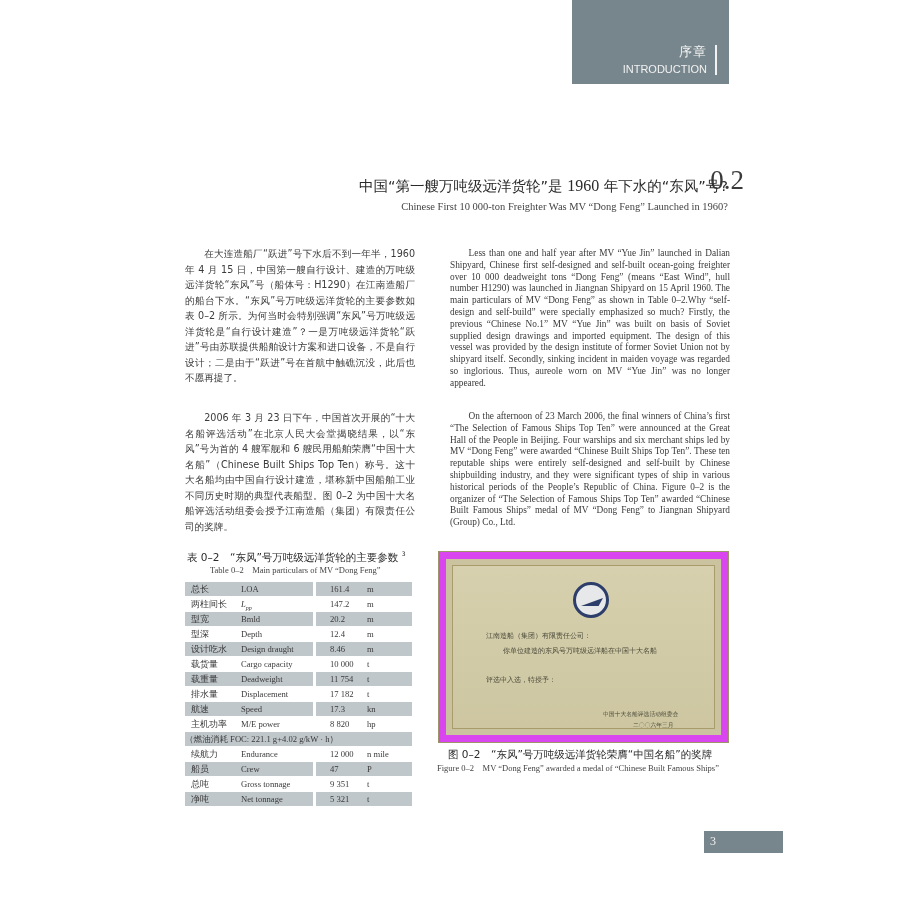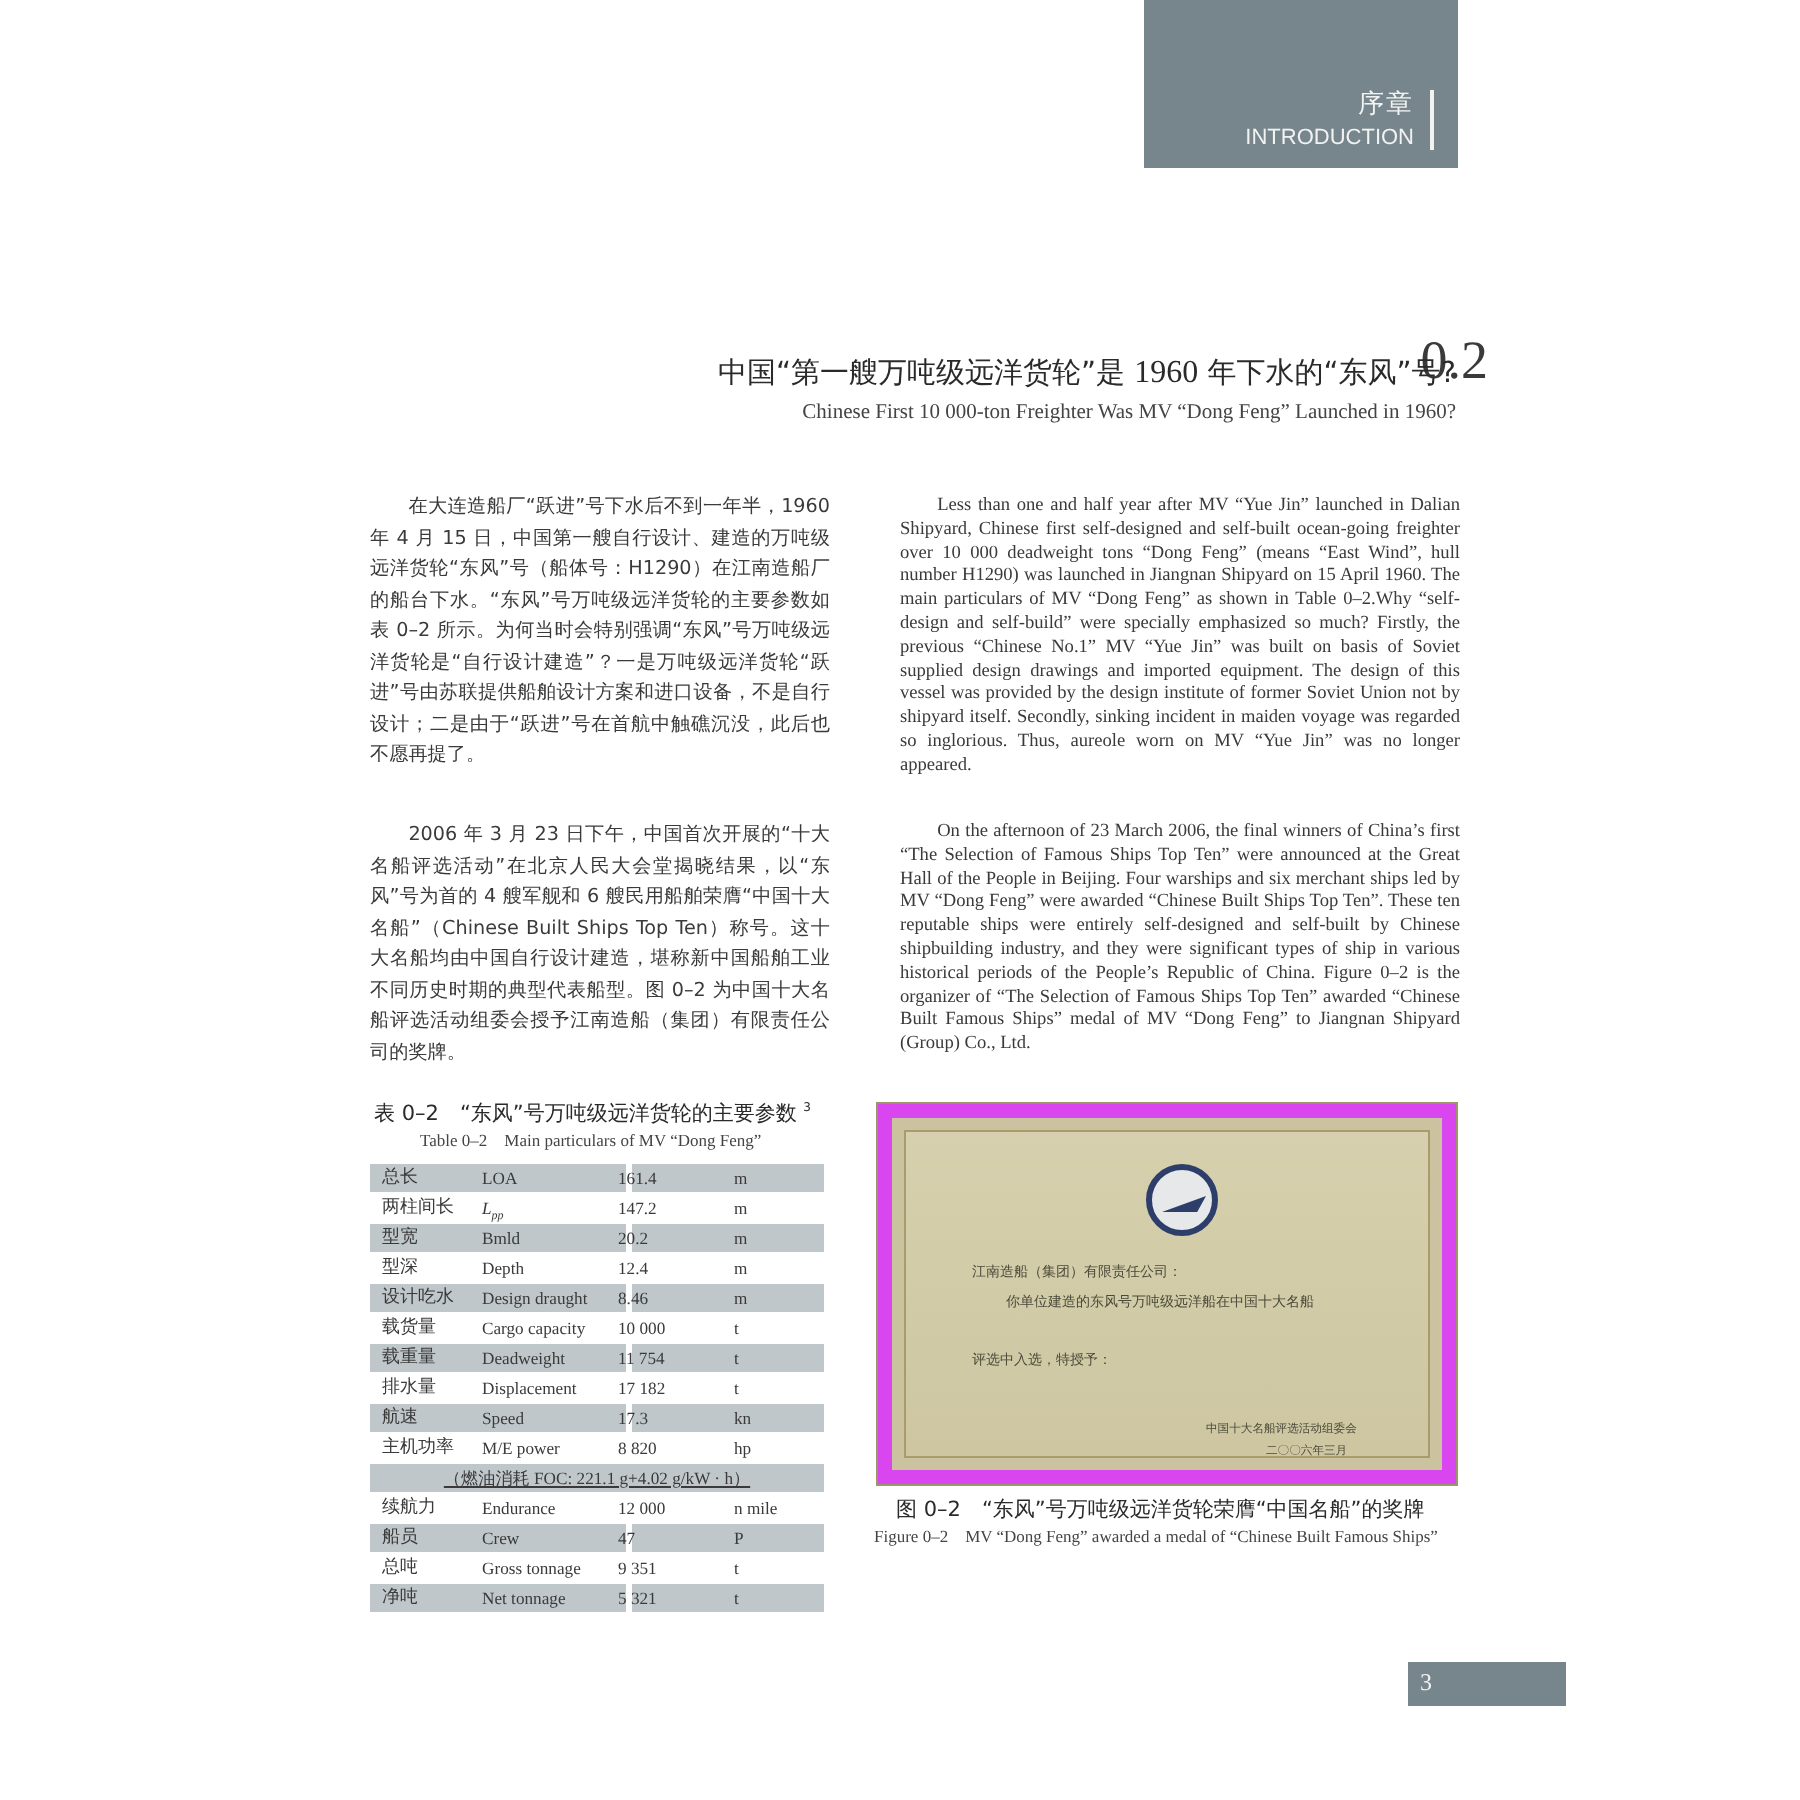--- a/index.html
+++ b/index.html
@@ -44,24 +44,24 @@
   }
   .param-table {
     position: absolute; left: 185px; top: 582px; width: 227px;
   }
   .prow { position: relative; height: 15px; font-size: 8.6px; line-height: 15px; margin-bottom: 0px; }
   .prow .cells-left, .prow .cells-right { position: absolute; top: 0; height: 14px; }
   .prow .cells-left { left: 0; width: 128px; }
   .prow .cells-right { left: 131px; width: 96px; }
   .prow.shaded .cells-left, .prow.shaded .cells-right { background: #c0c7cb; }
   .prow.foc { height: 15px; }
-  .prow.foc .foc-cell { position: absolute; left: 0; width: 227px; height: 14px; background: #c0c7cb; text-align: center; font-size: 8.6px; text-decoration: underline; }
+  .prow.foc .foc-cell { position: absolute; left: 0; width: 227px; height: 14px; background: #c0c7cb; text-align: left; font-size: 8.6px; }
   .c-cn { position: absolute; left: 6px; font-family: "DejaVu Sans", sans-serif; font-size: 9px; color: #3a3a3a; }
   .c-en { position: absolute; left: 56px; color: #3a3a3a; }
-  .c-val { position: absolute; left: 124px; color: #3a3a3a; }
+  .c-val { position: absolute; left: 145px; color: #3a3a3a; }
   .c-unit { position: absolute; left: 182px; color: #3a3a3a; }
   .c-en i sub { font-size: 6px; }
 
   .medal {
     position: absolute; left: 439px; top: 552px; width: 289px; height: 190px;
     background: #cbc3a0;
     box-sizing: border-box; border: 7px solid #d946ef;
     outline: 1px solid #9d9468;
   }
   .medal-inner {

